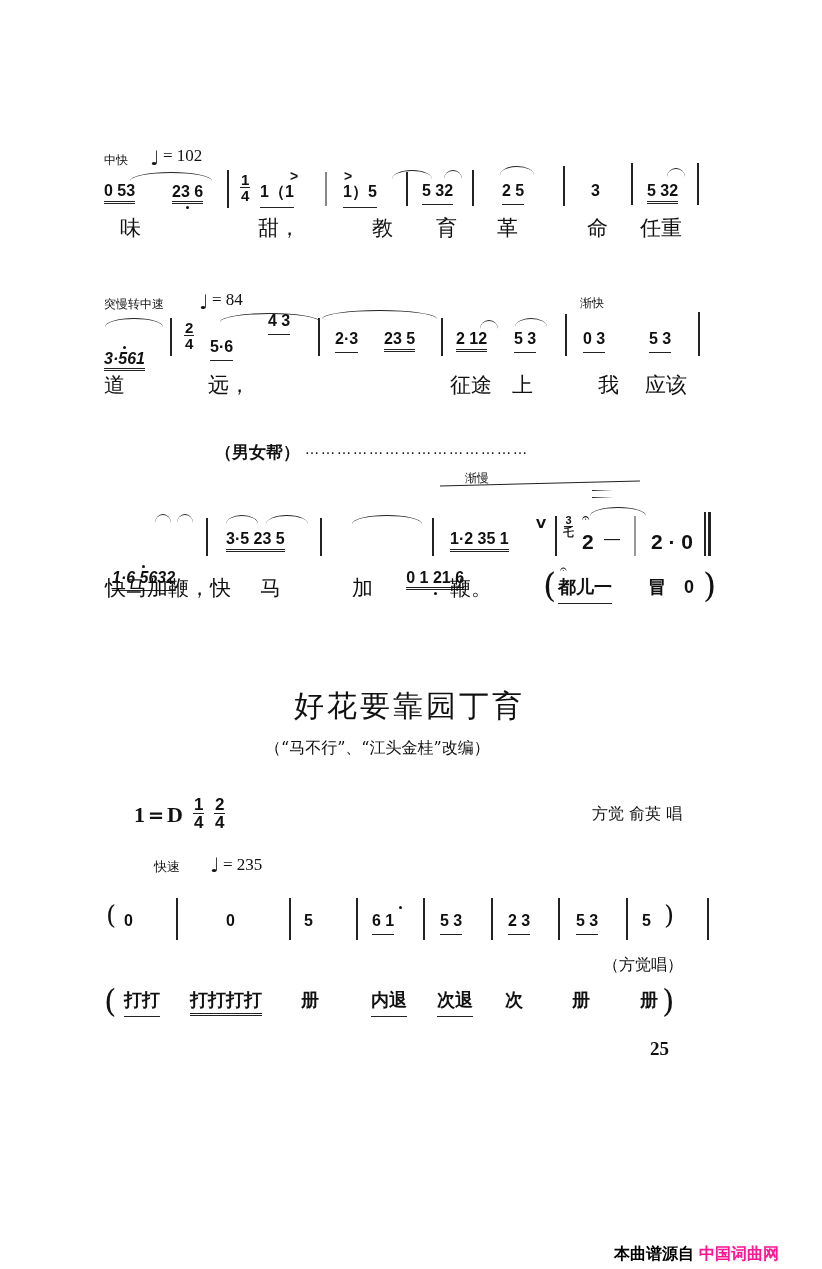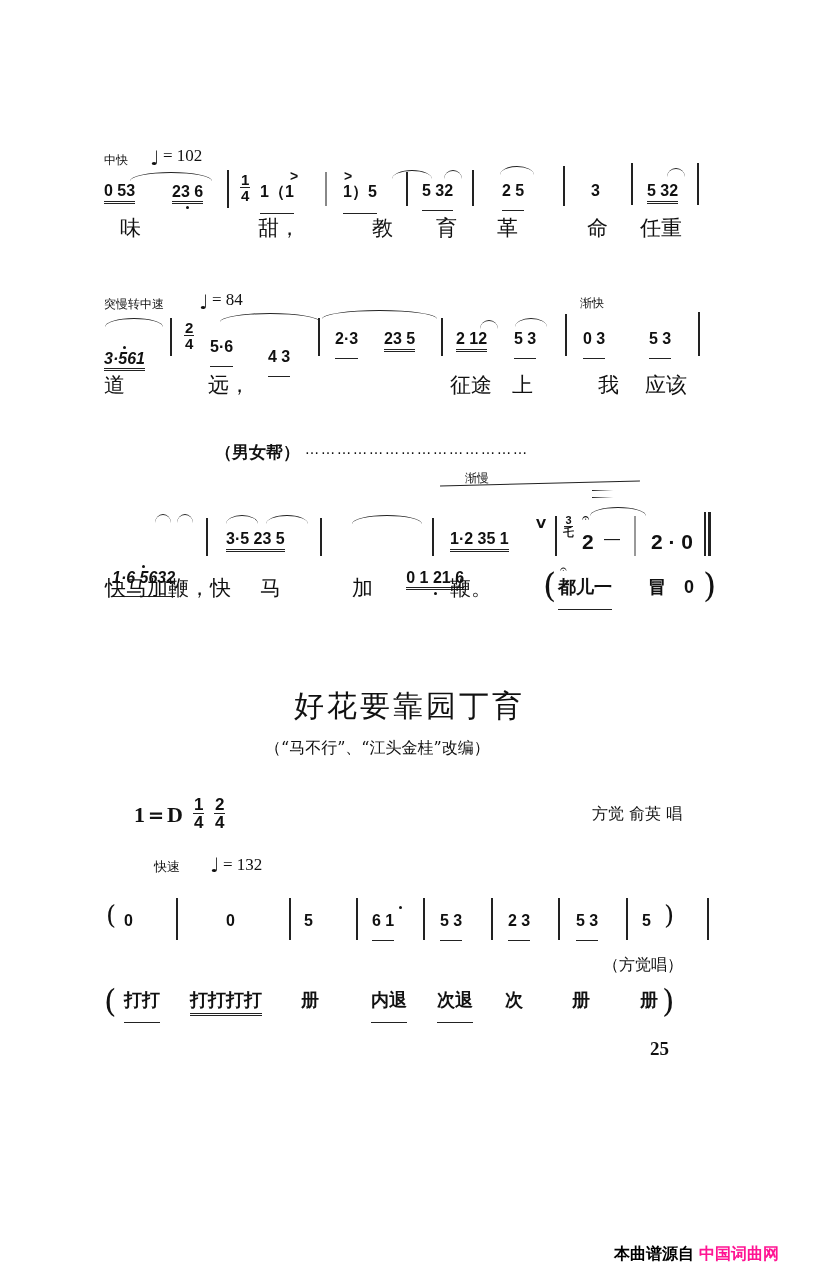--- a/index.html
+++ b/index.html
@@ -4,21 +4,21 @@
 <style>
   html, body { margin: 0; padding: 0; background: #ffffff; }
   body { width: 822px; height: 1269px; position: relative; overflow: hidden;
          font-family: "DejaVu Sans", "Liberation Sans", sans-serif; color: #111; }
   .abs { position: absolute; }
   .note { font-family: "Liberation Sans", "DejaVu Sans", sans-serif; font-weight: bold; font-size: 16px; white-space: nowrap; }
   .lyric { font-family: "DejaVu Serif", "Liberation Serif", serif; font-size: 21px; white-space: nowrap; }
   .tempo-label { font-family: "DejaVu Serif", serif; font-size: 12px; white-space: nowrap; }
   .tempo-val { font-family: "Liberation Serif", serif; font-size: 17px; white-space: nowrap; }
   .bar { position: absolute; width: 1.5px; background: #222; }
-  .ul { border-bottom: 1.5px solid #222; padding-bottom: 10px; }
+  .ul { border-bottom: 1.5px solid #222; padding-bottom: 4px; }
   .ul2 { border-bottom: 3px double #222; padding-bottom: 1px; }
   .frac { display: inline-flex; flex-direction: column; align-items: center; line-height: 15px; font-size: 15px; font-weight: bold; font-family: "Liberation Sans", sans-serif; vertical-align: middle; }
   .frac .top { border-bottom: 1.5px solid #222; padding: 0 1px; }
   .slur { position: absolute; border-top: 1.5px solid #222; border-radius: 50% 50% 0 0 / 100% 100% 0 0; height: 8px; }
   .dot-above { position: relative; font-style: italic; }
   .dot-above::after { content: ""; position: absolute; left: 50%; top: -4px; width: 3px; height: 3px; margin-left: -1.5px; background: #111; border-radius: 50%; }
   .dot-below { position: relative; }
   .dot-below::after { content: ""; position: absolute; left: 50%; bottom: -8px; width: 3px; height: 3px; margin-left: -1.5px; background: #111; border-radius: 50%; }
   .paren { font-family: "DejaVu Serif", serif; font-size: 30px; font-weight: normal; }
   .title { font-family: "DejaVu Serif", "Liberation Serif", serif; font-size: 30px; letter-spacing: 3px; white-space: nowrap; }
@@ -88,21 +88,21 @@
   <div class="slur" style="left:105px;top:318px;width:58px;"></div>
   <span class="abs note ul2 dot-above" style="left:104px;top:330px;">3·561</span>
   <div class="bar" style="left:170px;top:318px;height:38px;"></div>
 
   <span class="abs frac" style="left:184px;top:320px;">
     <span class="top">2</span>
     <span>4</span>
   </span>
   <div class="slur" style="left:220px;top:313px;width:100px;"></div>
   <span class="abs note ul" style="left:210px;top:330px;margin-top:8px;">5·6</span>
-  <span class="abs note ul" style="left:268px;top:348px;">4 3</span>
+  <span class="abs note ul" style="left:268px;top:312px;">4 3</span>
   <div class="bar" style="left:318px;top:318px;height:38px;"></div>
 
   <div class="slur" style="left:322px;top:310px;width:115px;"></div>
   <span class="abs note ul" style="left:335px;top:330px;">2·3</span>
   <span class="abs note ul2" style="left:384px;top:330px;">23 5</span>
   <div class="bar" style="left:441px;top:318px;height:38px;"></div>
 
   <div class="slur" style="left:480px;top:320px;width:18px;"></div>
   <span class="abs note ul2" style="left:456px;top:330px;text-align:center;">2 12</span>
   <div class="slur" style="left:515px;top:318px;width:32px;"></div>
@@ -183,21 +183,21 @@
     <span>4</span>
   </span>
   <span class="abs frac" style="left:214px;top:796px;font-size:17px;line-height:17px;">
     <span class="top">2</span>
     <span>4</span>
   </span>
   <span class="abs subtitle" style="left:592px;top:804px;">方觉  俞英 唱</span>
 
   <span class="abs tempo-label" style="left:154px;top:858px;font-size:13px;">快速</span>
   <span class="abs" style="left:210px;top:853px;font-size:20px;">♩</span>
-  <span class="abs tempo-val" style="left:223px;top:855px;">= 132</span>
+  <span class="abs tempo-val" style="left:223px;top:855px;">= 235</span>
 </div>
 
 <div>
   <span class="abs paren" style="left:106px;top:900px;font-size:26px;">(</span>
   <span class="abs note" style="left:124px;top:912px;">0</span>
   <div class="bar" style="left:176px;top:898px;height:42px;"></div>
   <span class="abs note" style="left:226px;top:912px;">0</span>
   <div class="bar" style="left:289px;top:898px;height:42px;"></div>
   <span class="abs note" style="left:304px;top:912px;">5</span>
   <div class="bar" style="left:356px;top:898px;height:42px;"></div>

